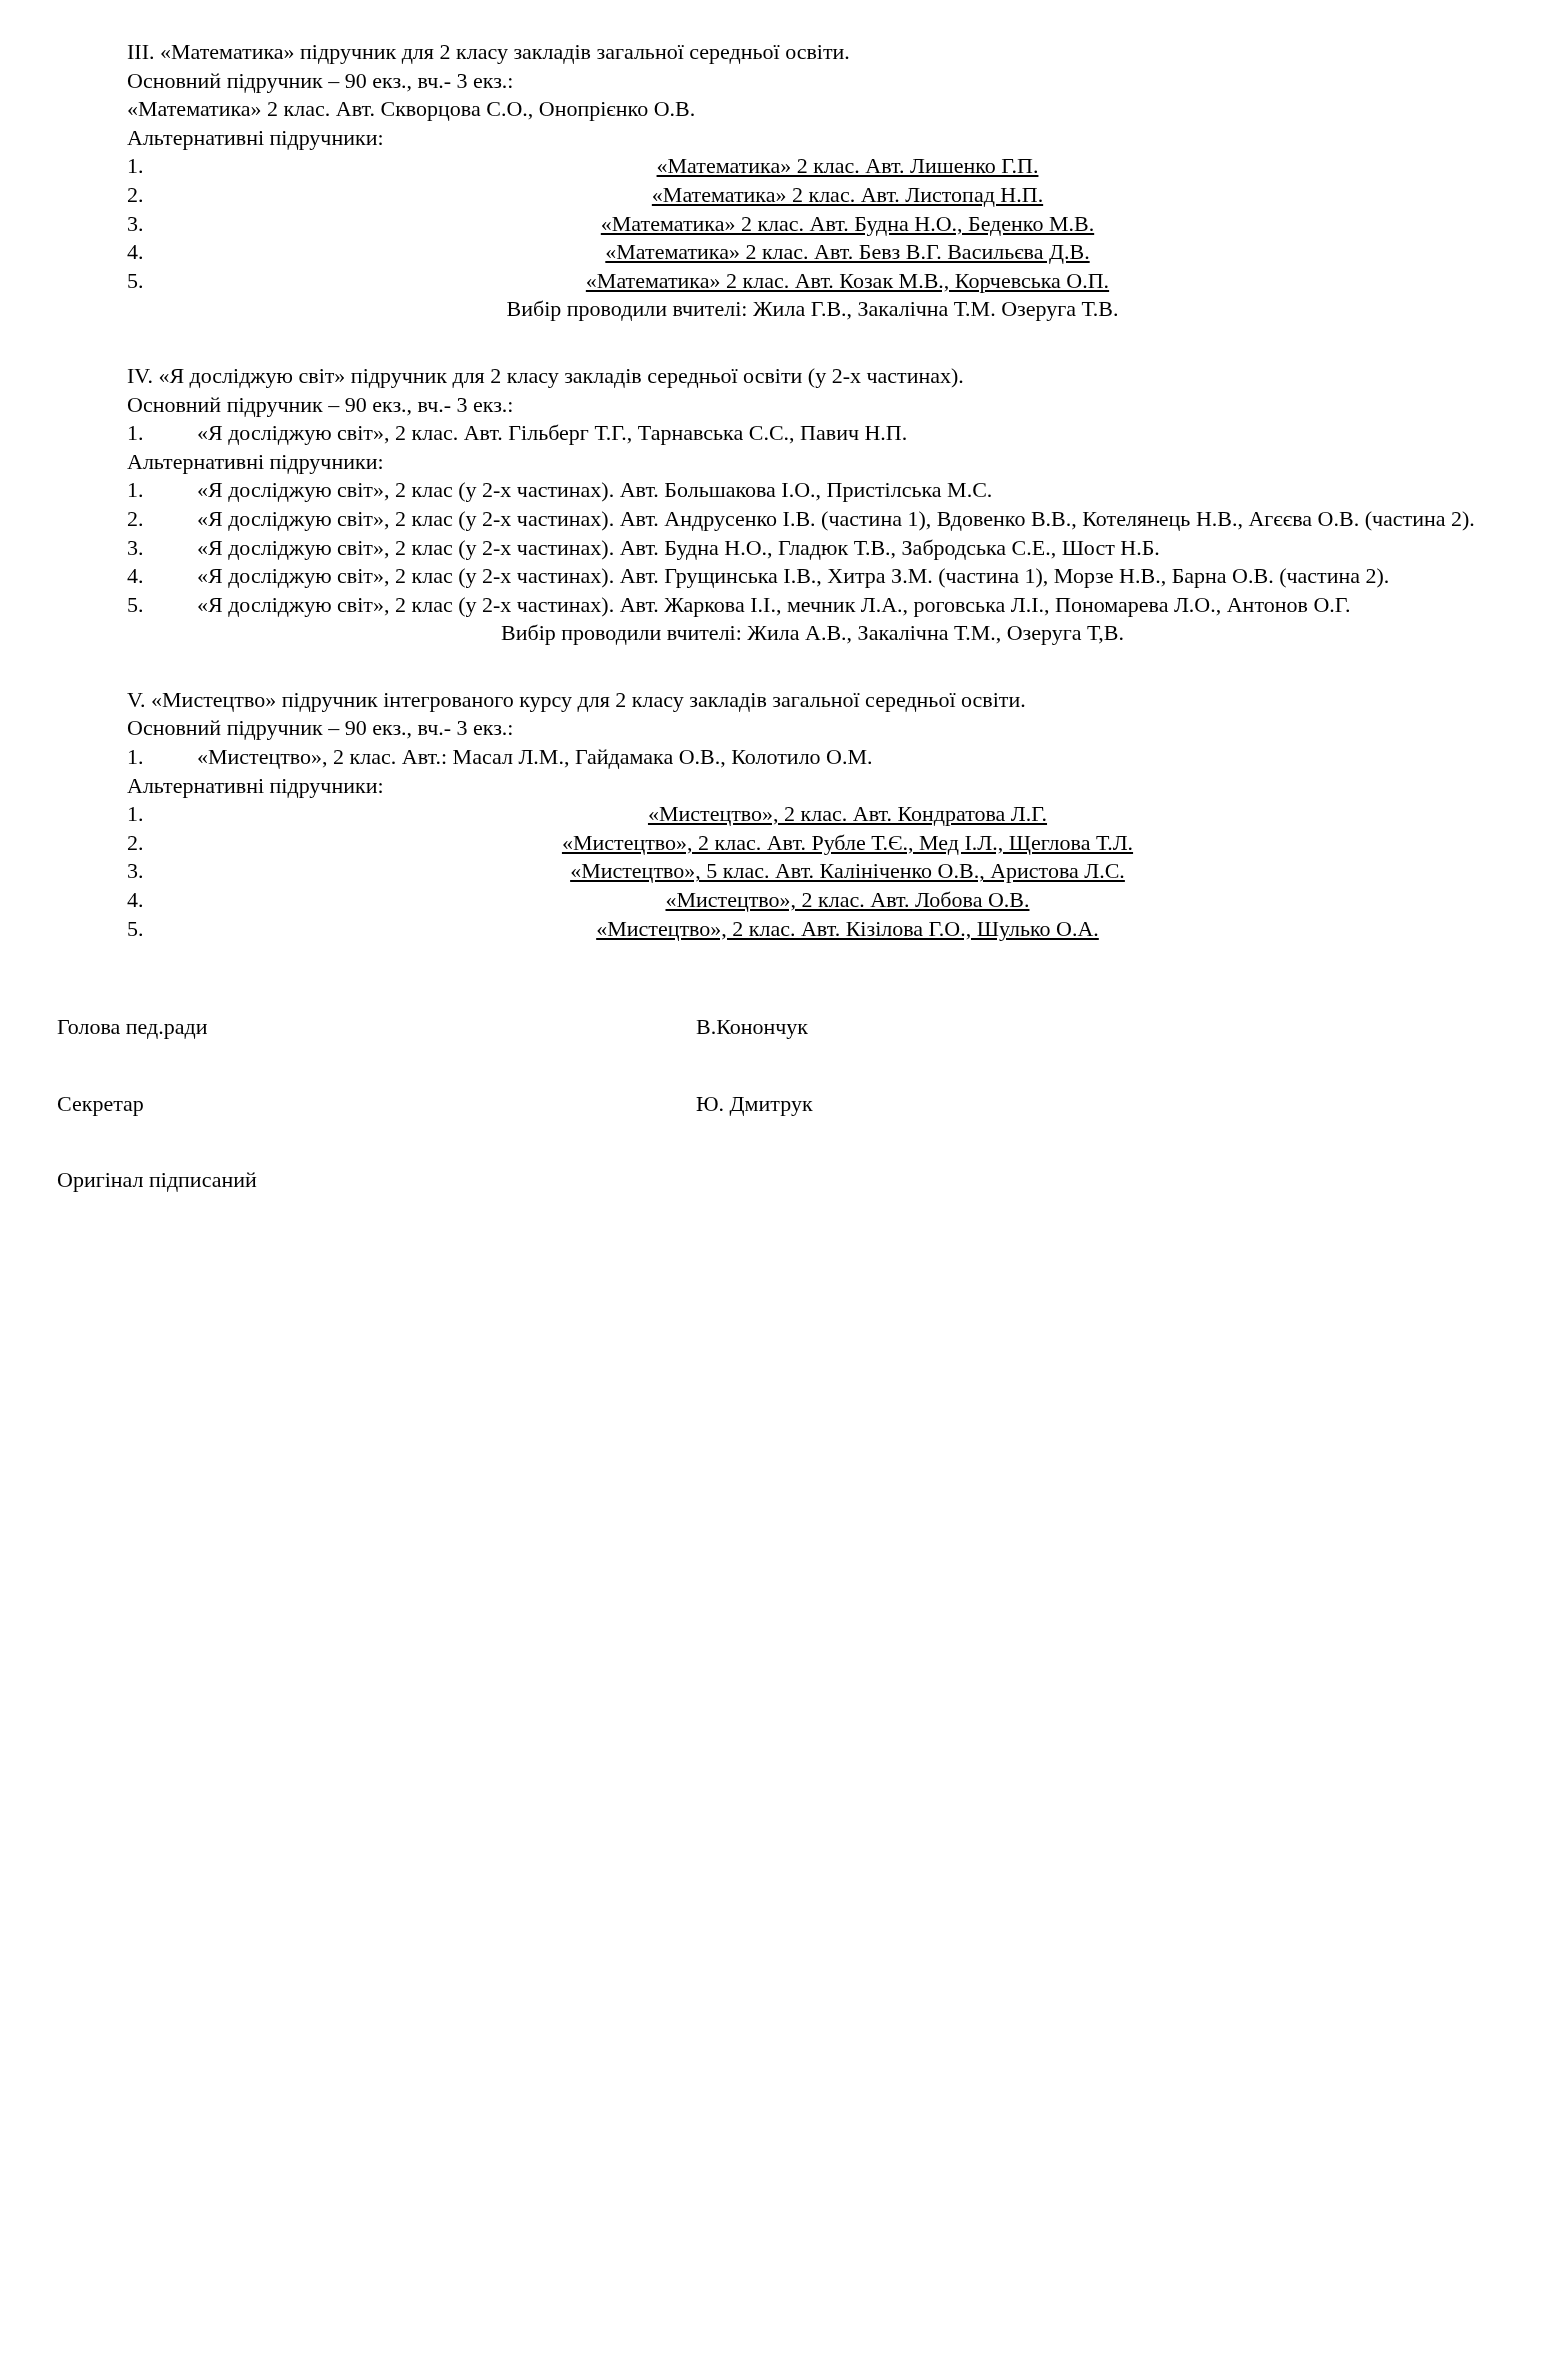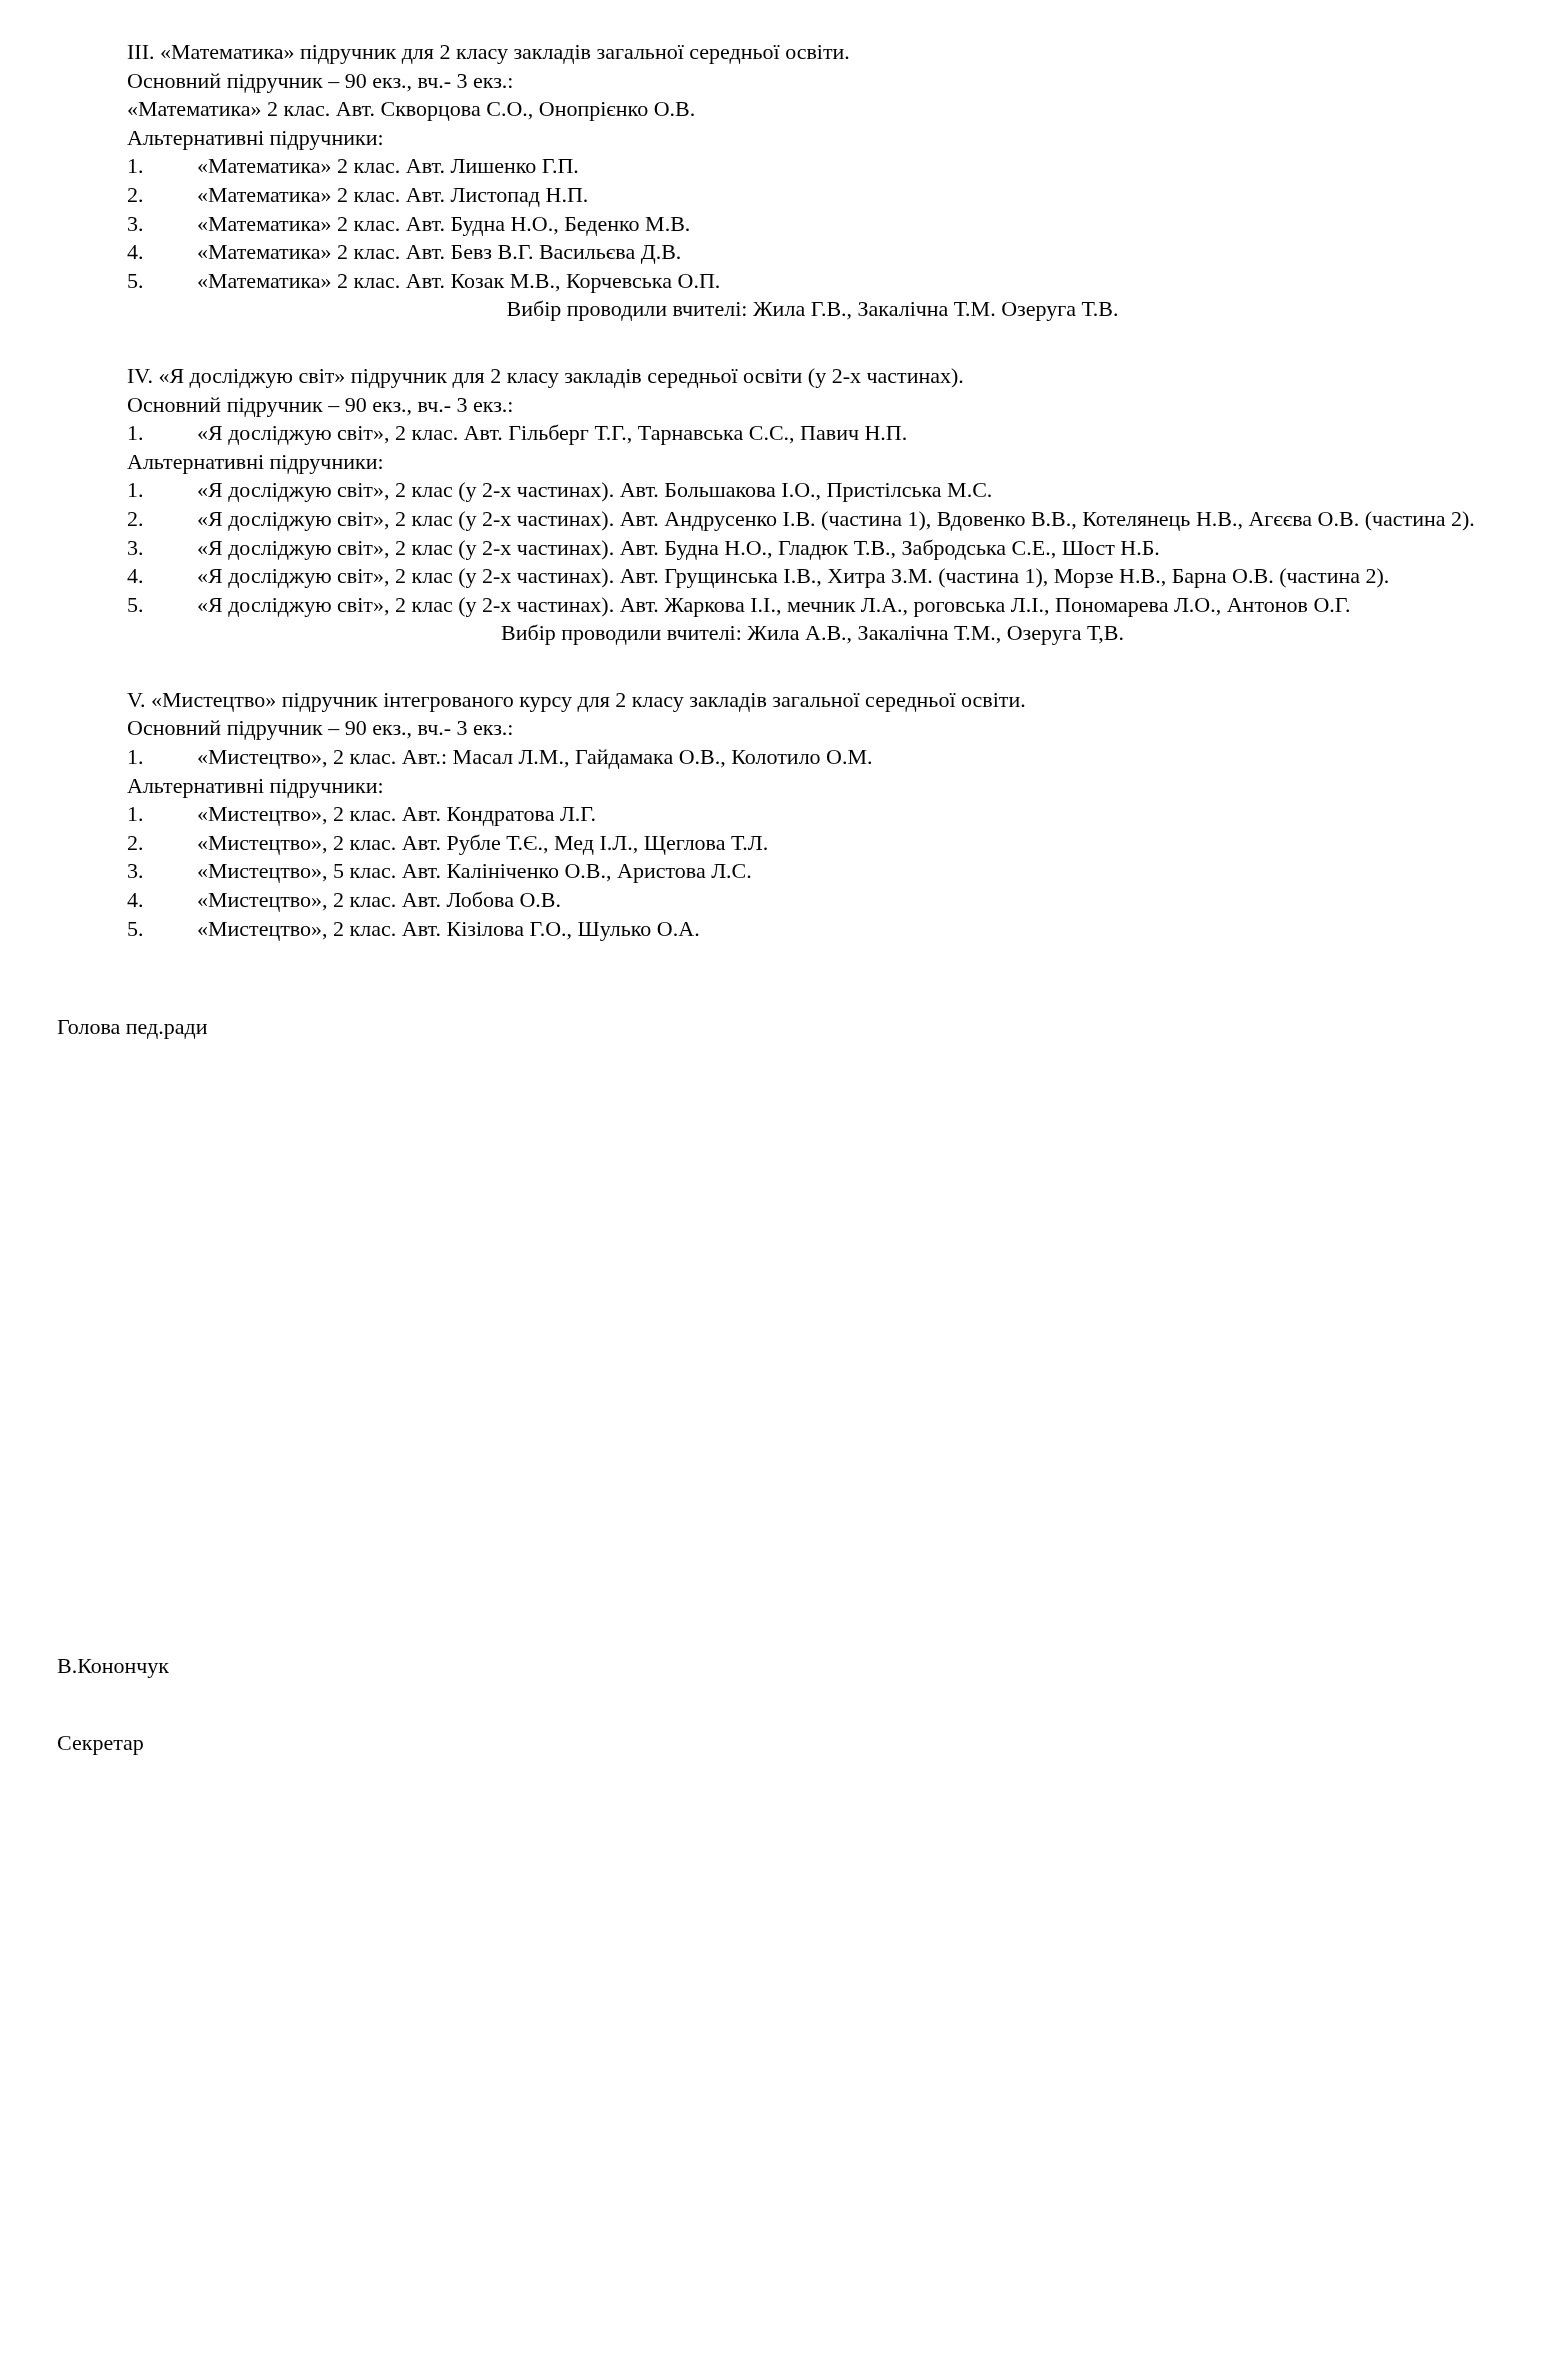--- a/index.html
+++ b/index.html
@@ -44,30 +44,30 @@
     width: 70px;
     padding-left: 70px;
     box-sizing: content-box;
   }
   .num-item .body {
     flex: 1 1 auto;
     text-align: justify;
     text-justify: inter-word;
   }
   .num-item.nojust .body {
-    text-align: left;
+    text-align: center;
+    text-decoration: underline;
   }
   .sign-block {
     margin-top: 70px;
   }
   .sign-row {
     display: flex;
     align-items: baseline;
     margin-bottom: 48px;
-    flex-direction: column;
   }
   .sign-row .role {
     flex: 0 0 639px;
   }
   .sign-row .name {
     flex: 1 1 auto;
     font-family: Liberation Serif, serif;
   }
   .final-note {
     margin-top: 11px;

